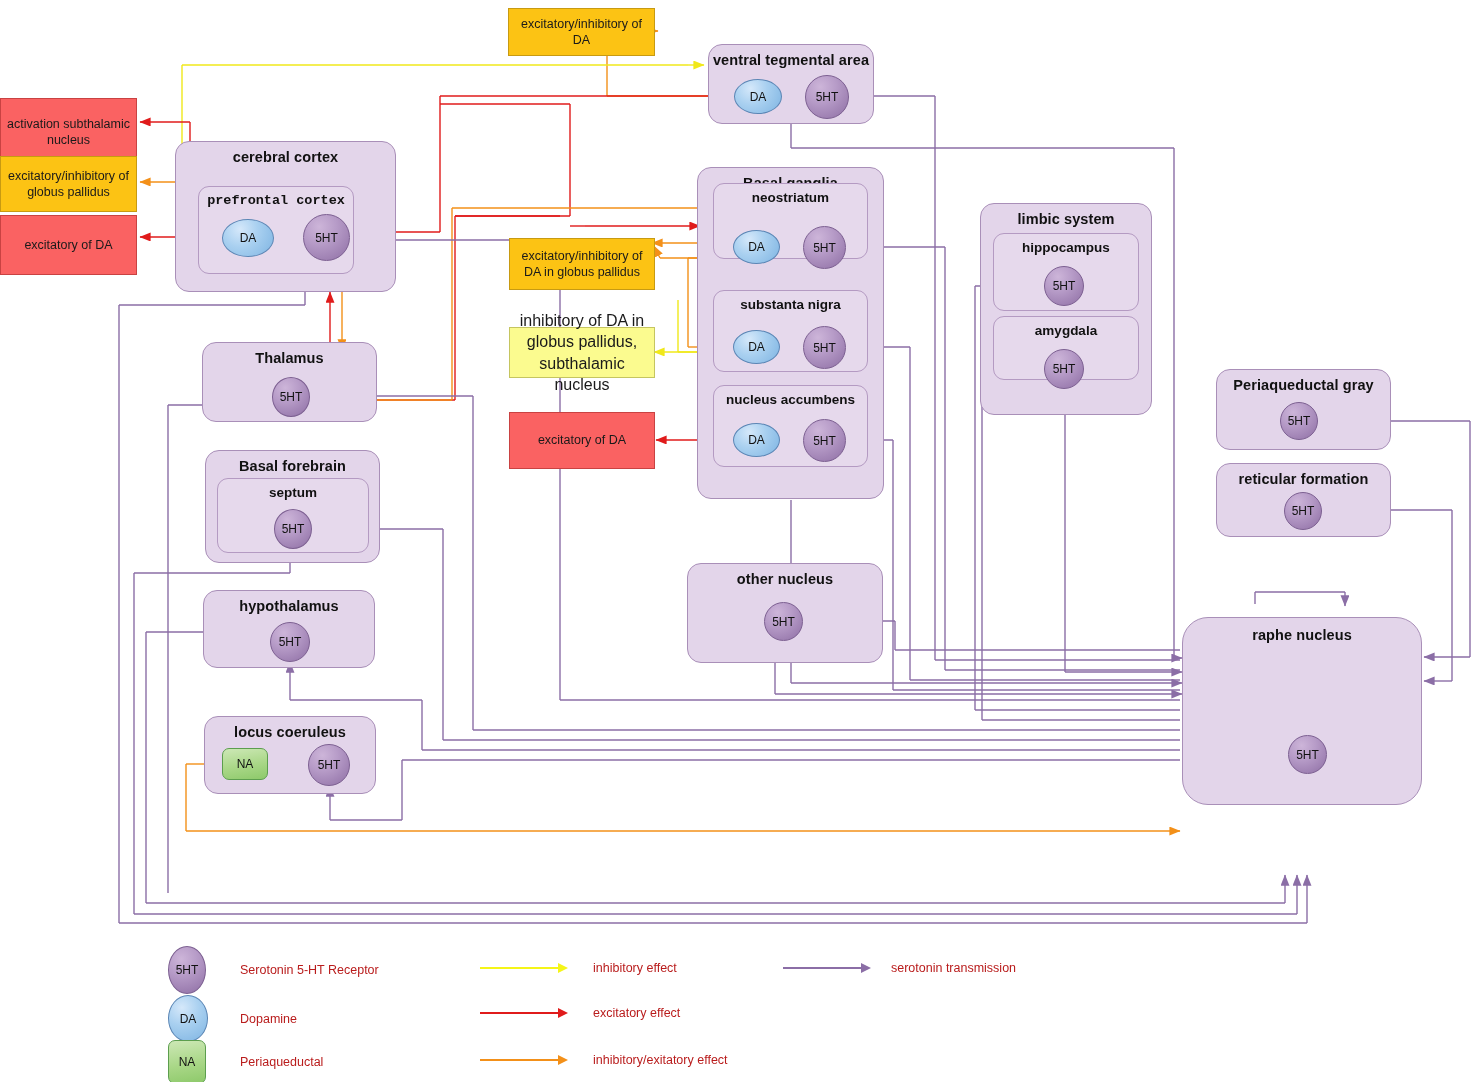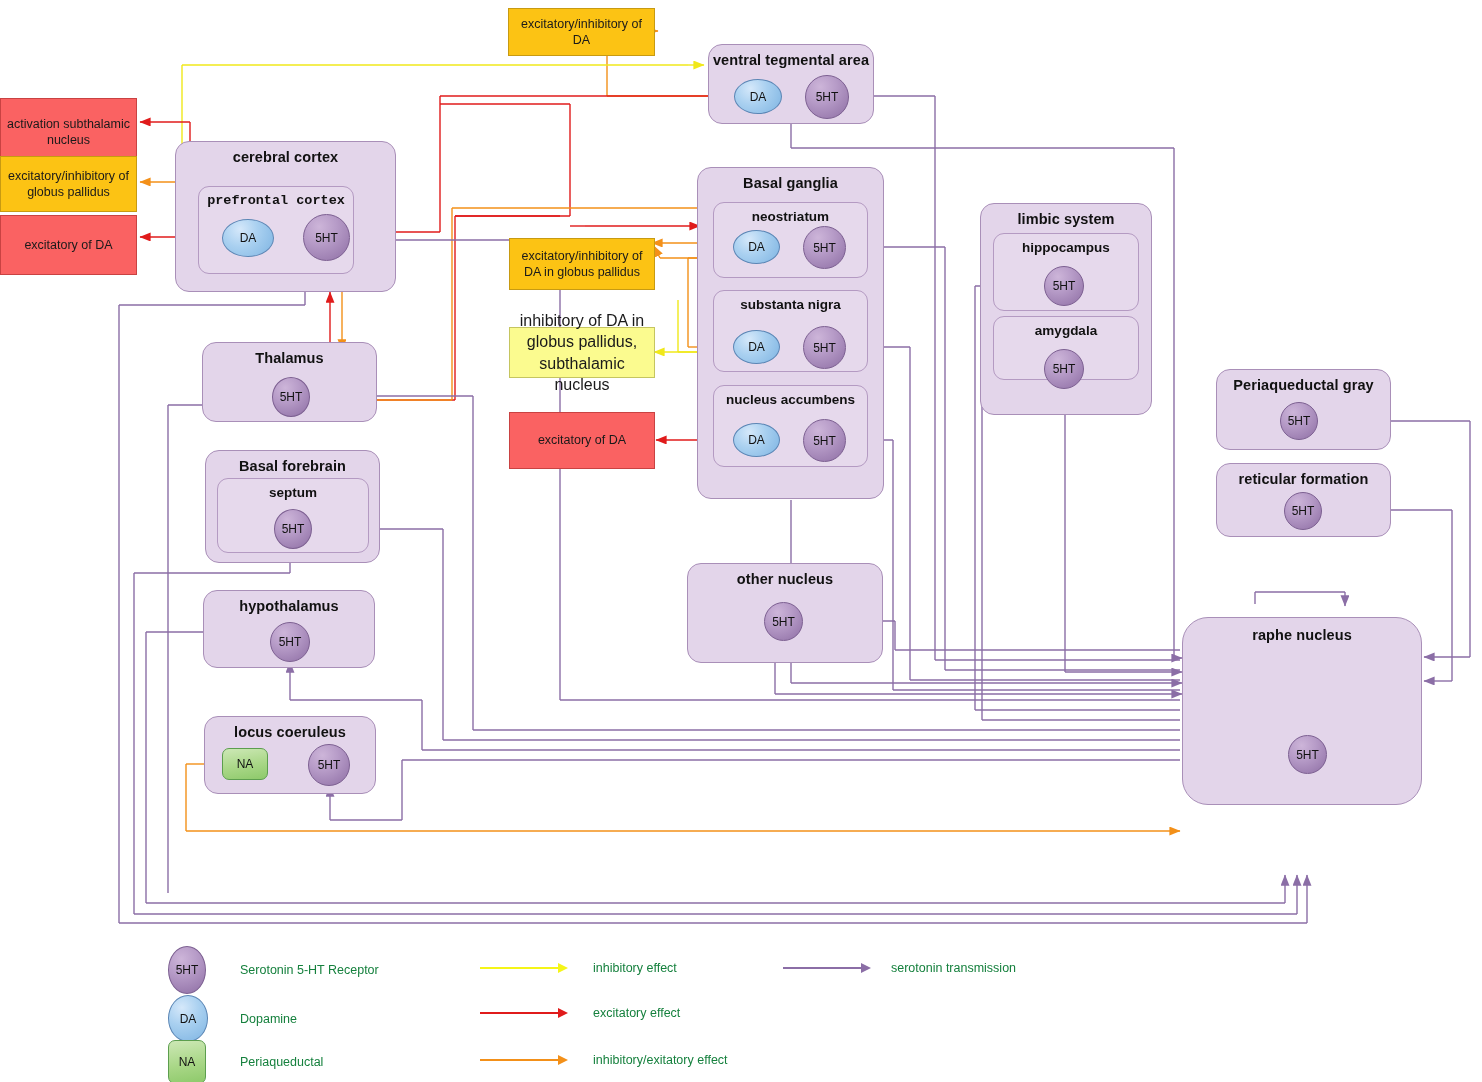--- a/index.html
+++ b/index.html
@@ -28,21 +28,21 @@
 
   .cbox{position:absolute;box-sizing:border-box;border:1px solid #9a7a1f;
         display:flex;align-items:center;justify-content:center;text-align:center;
         font-size:12.5px;color:#1a1a1a;line-height:1.32;padding:3px 6px;}
   .cbox.red{background:#fa6262;border-color:#c94242;}
   .cbox.orange{background:#fcc314;border-color:#c79a12;}
   .cbox.yellow{background:#fbfb8f;border-color:#c5c560;}
 
   .legend{position:absolute;}
   .lg-item{position:absolute;display:flex;align-items:center;}
-  .lg-text{font-size:12.5px;color:#15803d;white-space:nowrap;}
+  .lg-text{font-size:12.5px;color:#b91c1c;white-space:nowrap;}
   .lg-shape{position:relative;}
   .lg-el{display:flex;align-items:center;justify-content:center;font-size:12px;color:#111;}
 </style>
 </head>
 <body>
 
 <div id="stage">
 
   <svg id="wires" viewBox="0 0 1482 1082" xmlns="http://www.w3.org/2000/svg">
     <defs>
@@ -273,21 +273,21 @@
 
   <div class="region" style="left:708px;top:44px;width:166px;height:80px;">
     <div class="rtitle">ventral tegmental area</div>
   </div>
   <div class="node nda" style="left:734px;top:79px;width:48px;height:35px;">DA</div>
   <div class="node n5ht" style="left:805px;top:75px;width:44px;height:44px;">5HT</div>
 
   <div class="region" style="left:697px;top:167px;width:187px;height:332px;">
     <div class="rtitle">Basal ganglia</div>
   </div>
-  <div class="sub" style="left:713px;top:183px;width:155px;height:76px;margin-top:19px;">
+  <div class="sub" style="left:713px;top:183px;width:155px;height:76px;">
     <div class="rtitle">neostriatum</div>
   </div>
   <div class="node nda" style="left:733px;top:230px;width:47px;height:34px;">DA</div>
   <div class="node n5ht" style="left:803px;top:226px;width:43px;height:43px;">5HT</div>
 
   <div class="sub" style="left:713px;top:290px;width:155px;height:82px;">
     <div class="rtitle">substanta nigra</div>
   </div>
   <div class="node nda" style="left:733px;top:330px;width:47px;height:34px;">DA</div>
   <div class="node n5ht" style="left:803px;top:326px;width:43px;height:43px;">5HT</div>

